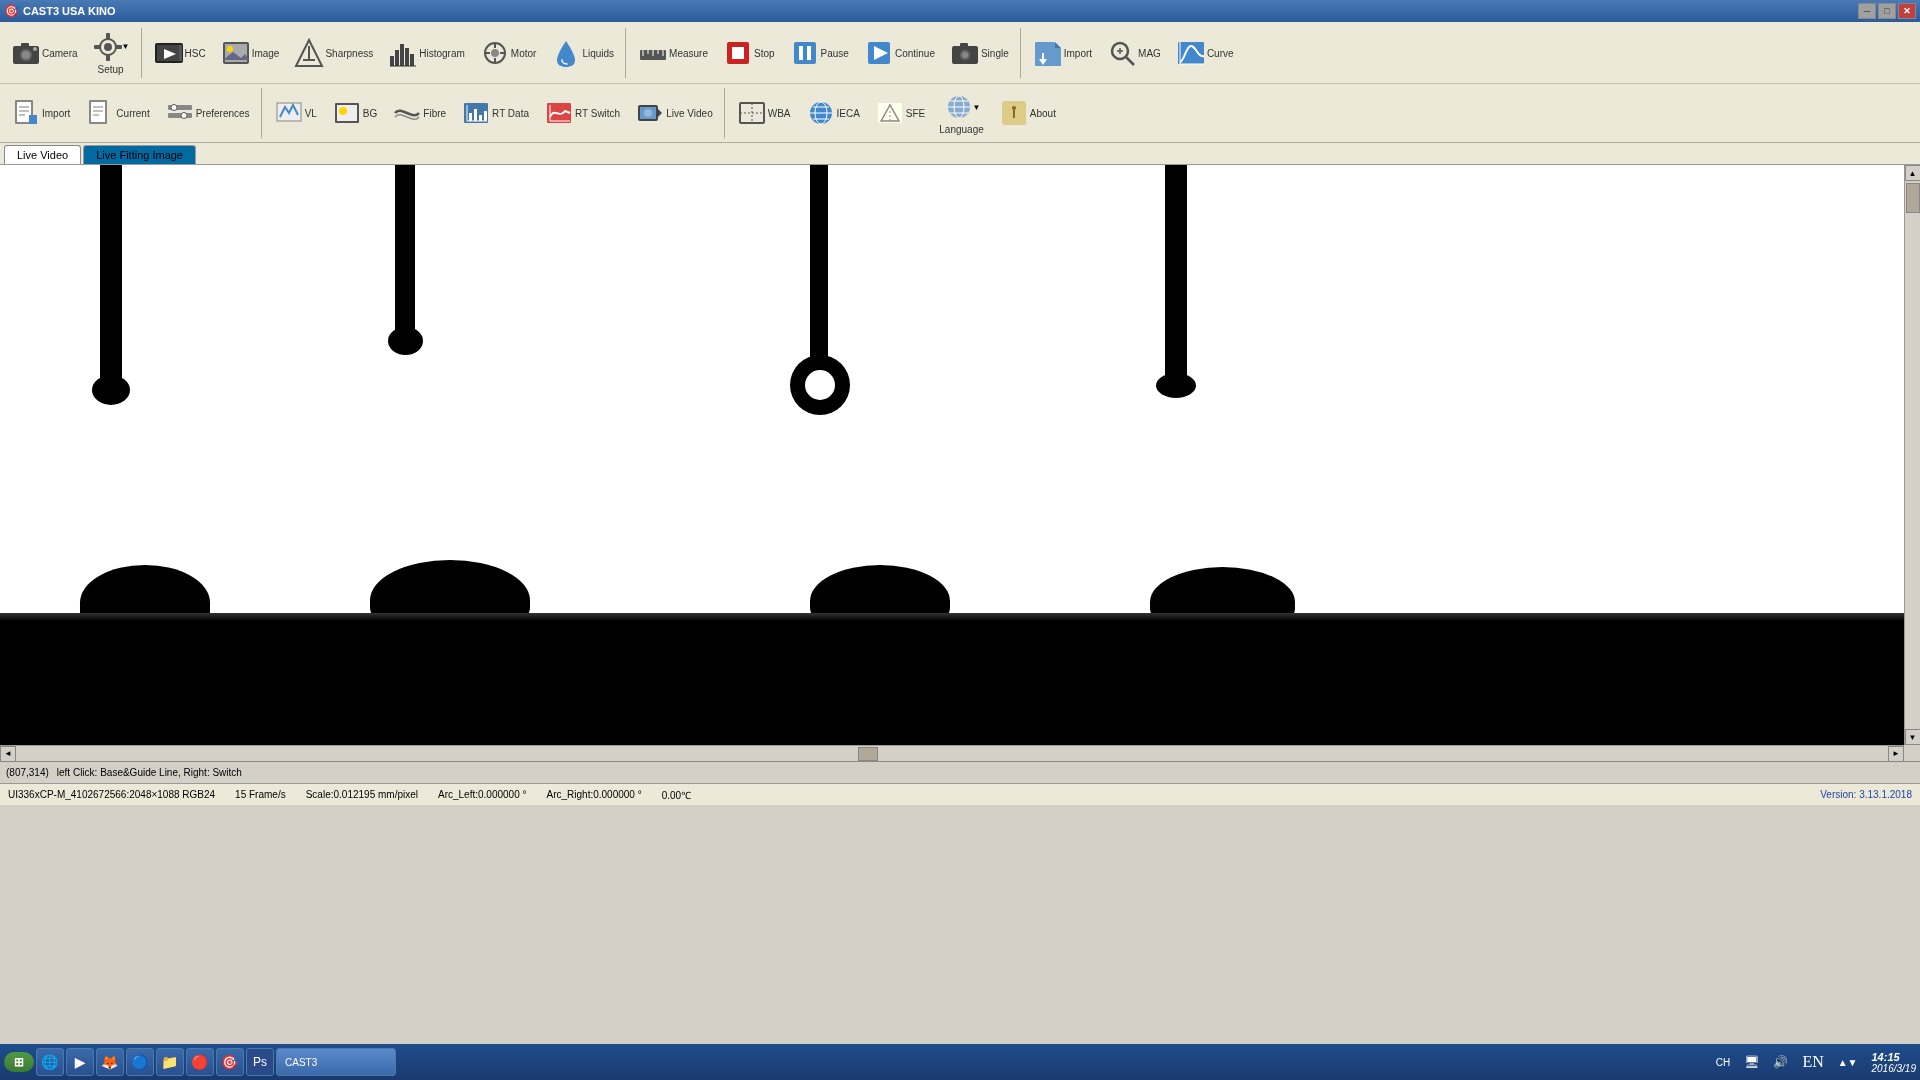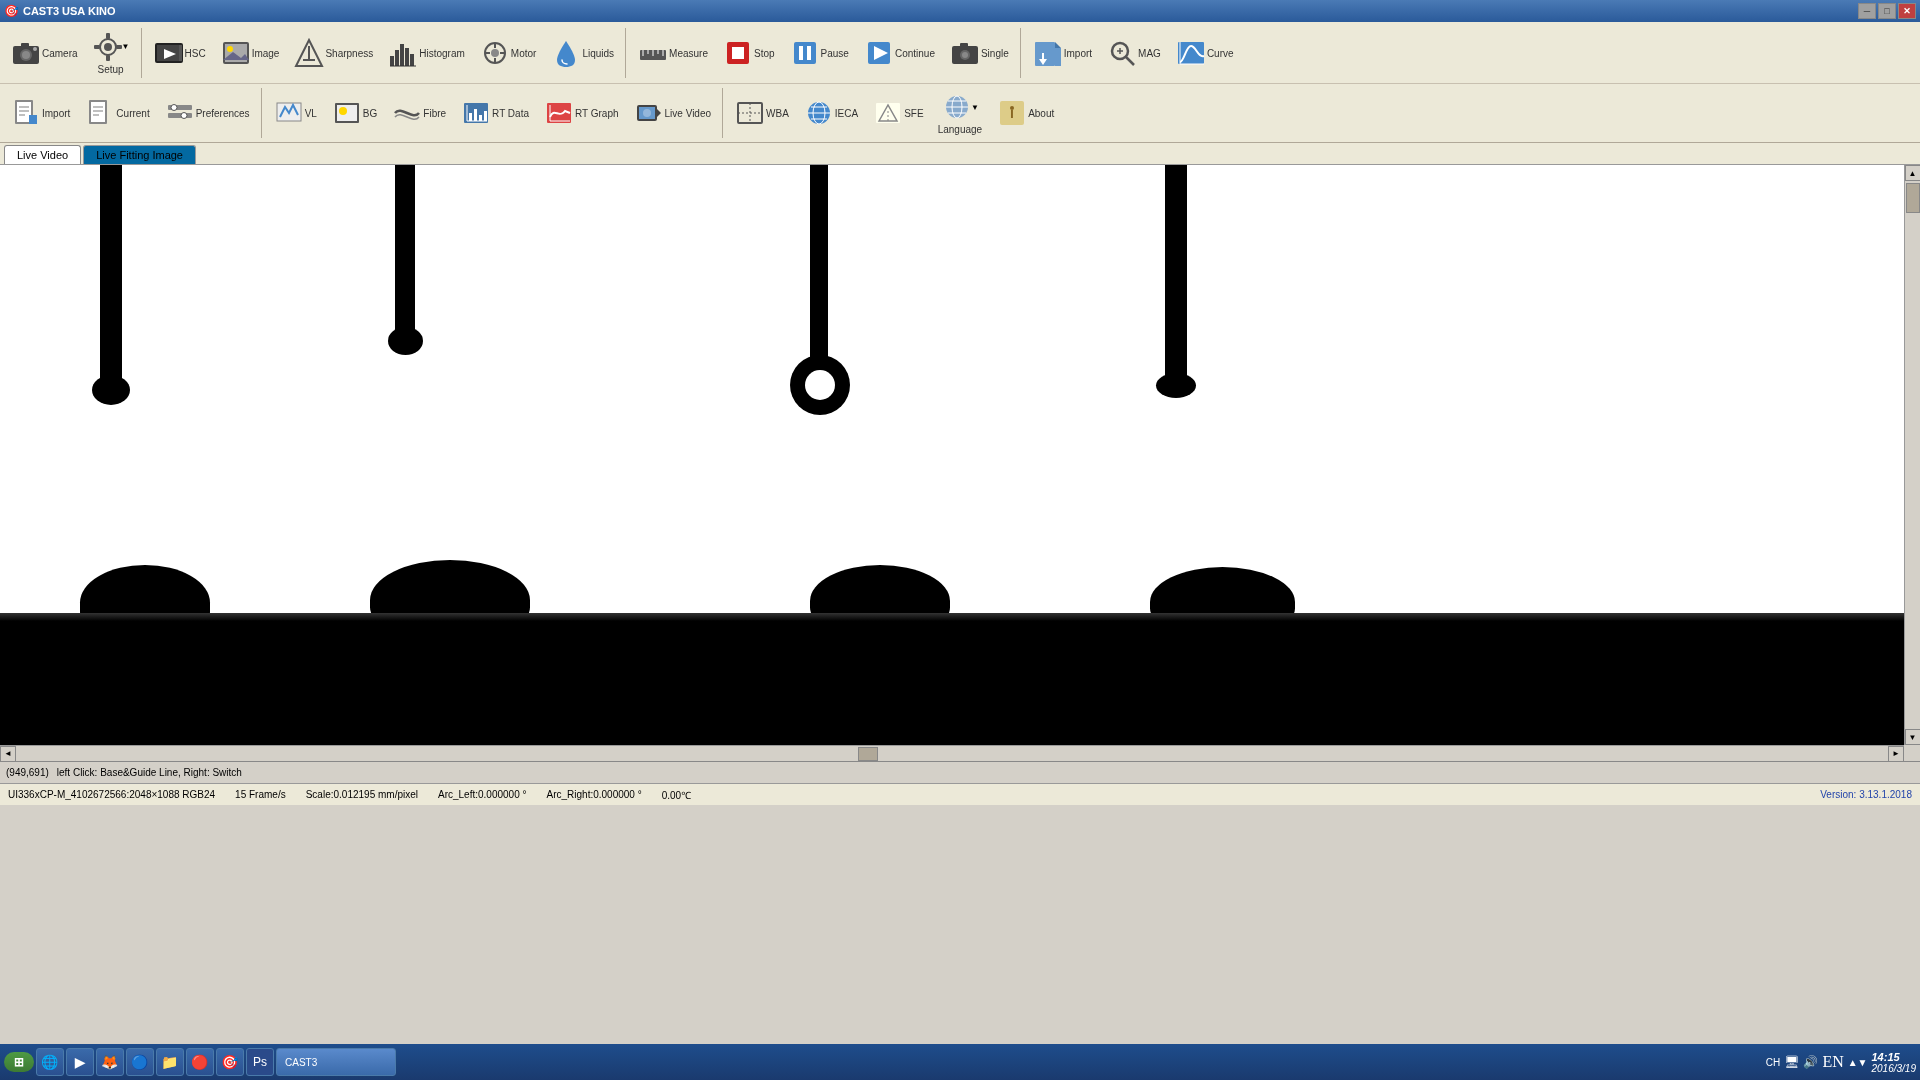--- a/index.html
+++ b/index.html
@@ -239,21 +239,21 @@
       color: white;
       font-size: 10px;
       cursor: pointer;
       height: 28px;
       display: flex; align-items: center;
     }
     .taskbar-right {
       margin-left: auto;
       display: flex;
       align-items: center;
-      gap: 4px;
+      gap: 14px;
     }
 
     
     .ico {
       display: inline-flex;
       align-items: center;
       justify-content: center;
       width: 32px;
       height: 32px;
       font-size: 18px;
@@ -572,21 +572,21 @@
 
     <div class="toolbar-btn">
       <div class="ico">
         <svg width="28" height="28" viewBox="0 0 28 28">
           <rect x="2" y="4" width="24" height="20" rx="1" fill="#dd4444"></rect>
           <line x1="5" y1="22" x2="25" y2="22" stroke="white" stroke-width="1"></line>
           <line x1="5" y1="6" x2="5" y2="22" stroke="white" stroke-width="1"></line>
           <path d="M5 18 C9 8 14 20 20 12 L25 14" stroke="white" stroke-width="2" fill="none"></path>
         </svg>
       </div>
-      <span class="label">RT Graph</span>
+      <span class="label">RT Switch</span>
     </div>
 
     <div class="toolbar-btn">
       <div class="ico">
         <svg width="28" height="28" viewBox="0 0 28 28">
           <rect x="2" y="6" width="20" height="16" rx="2" fill="#444"></rect>
           <polygon points="22,10 26,14 22,18" fill="#444"></polygon>
           <rect x="4" y="8" width="16" height="12" fill="#6699cc"></rect>
           <circle cx="12" cy="14" r="4" fill="rgba(255,255,255,0.3)"></circle>
         </svg>
@@ -721,21 +721,21 @@
   <div id="scrollbar-bottom" style="width:calc(100% - 16px);">
     <div class="hscroll-arrow">◄</div>
     <div class="hscroll-track">
       <div class="hscroll-thumb"></div>
     </div>
     <div class="hscroll-arrow">►</div>
   </div>
 </div>
 
 <div id="status-bar">
-  <span class="status-item">(949,691)</span>
+  <span class="status-item">(807,314)</span>
   <span class="status-item">left Click: Base&amp;Guide Line, Right: Switch</span>
 </div>
 
 <div id="info-bar">
   <span class="info-item">UI336xCP-M_4102672566:2048×1088  RGB24</span>
   <span class="info-item">15  Frame/s</span>
   <span class="info-item">Scale:0.012195 mm/pixel</span>
   <span class="info-item">Arc_Left:0.000000 °</span>
   <span class="info-item">Arc_Right:0.000000 °</span>
   <span class="info-item">0.00℃</span>

